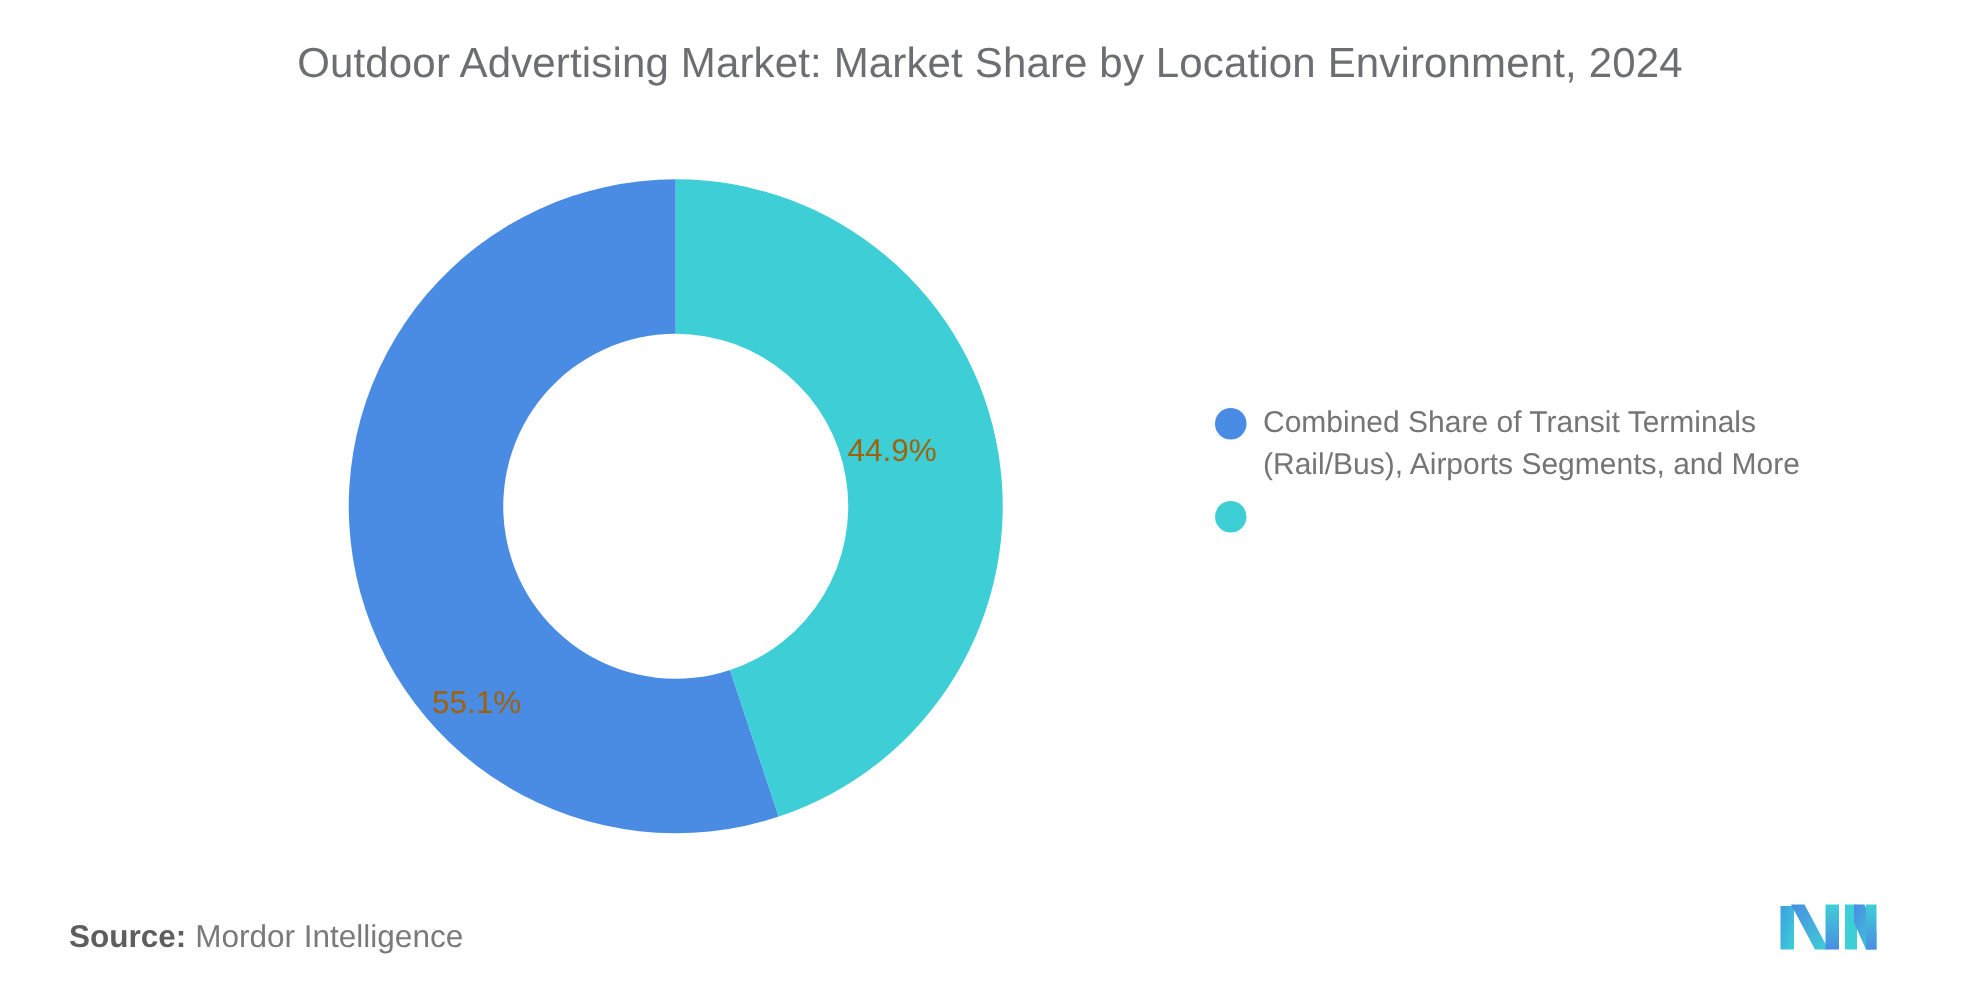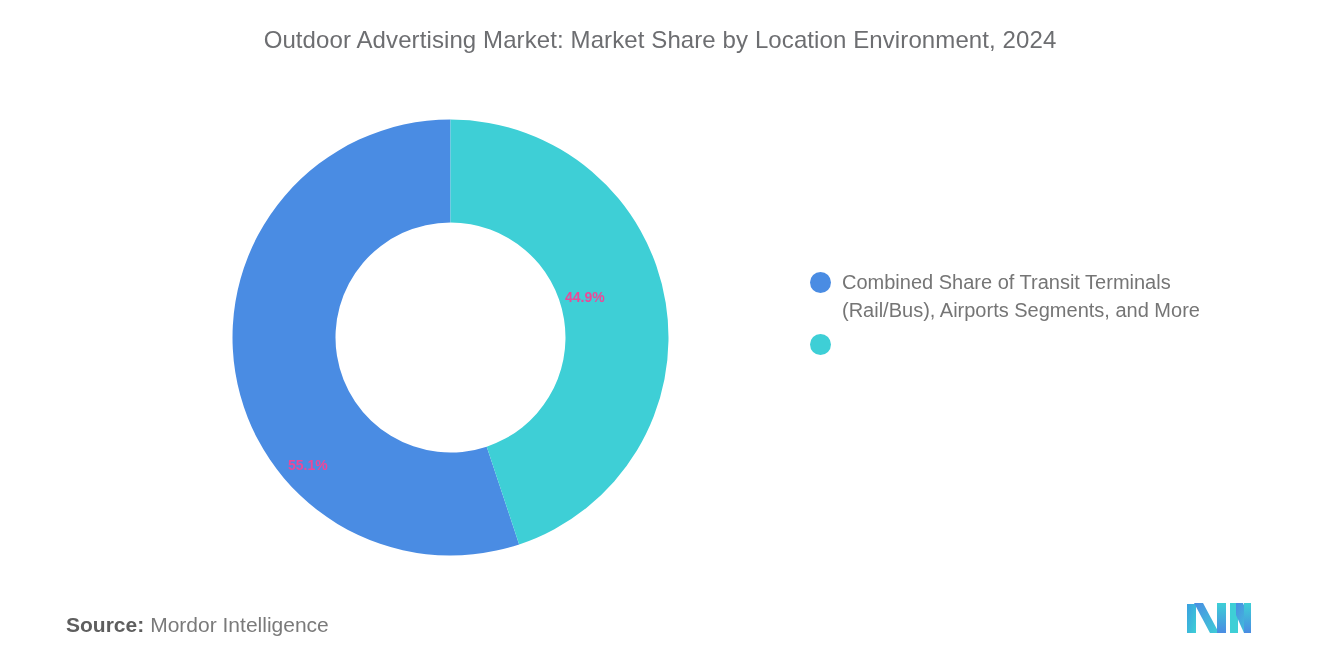--- a/index.html
+++ b/index.html
@@ -15,21 +15,21 @@
     font-family: "Liberation Sans", sans-serif;
     -webkit-font-smoothing: antialiased;
   }
 
   #chart-title {
     position: absolute;
     left: 0;
     top: 26px;
     width: 1320px;
     text-align: center;
-    font-size: 24px;
+    font-size: 28px;
     font-weight: 400;
     color: #6d6e71;
     letter-spacing: 0.1px;
     white-space: nowrap;
   }
 
   
   #donut-wrap {
     position: absolute;
     left: 232px;
@@ -38,23 +38,23 @@
     height: 437px;
   }
   #donut-svg {
     display: block;
     width: 437px;
     height: 437px;
   }
 
   .slice-label {
     position: absolute;
-    font-size: 14px;
-    font-weight: 700;
-    color: #ec4899;
+    font-size: 21px;
+    font-weight: 400;
+    color: #a16207;
     white-space: nowrap;
   }
   #label-blue  { left: 56px;  top: 338px; }
   #label-teal  { left: 333px; top: 170px; }
 
   
   #legend {
     position: absolute;
     left: 810px;
     top: 268px;
@@ -77,21 +77,21 @@
     font-size: 20px;
     font-weight: 400;
     color: #757575;
     line-height: 28px;
     max-width: 405px;
   }
 
   
   #source-line {
     position: absolute;
-    left: 66px;
+    left: 46px;
     top: 613px;
     font-size: 21px;
     color: #6d6e71;
     white-space: nowrap;
   }
   #source-label {
     font-weight: 700;
     color: #5e5e5e;
   }
   #source-value {

